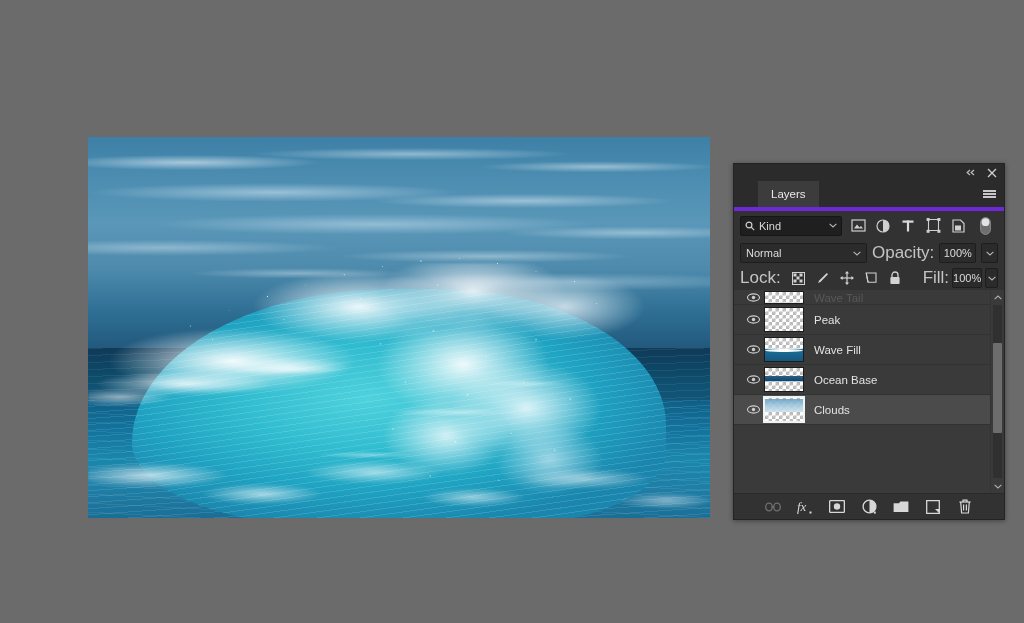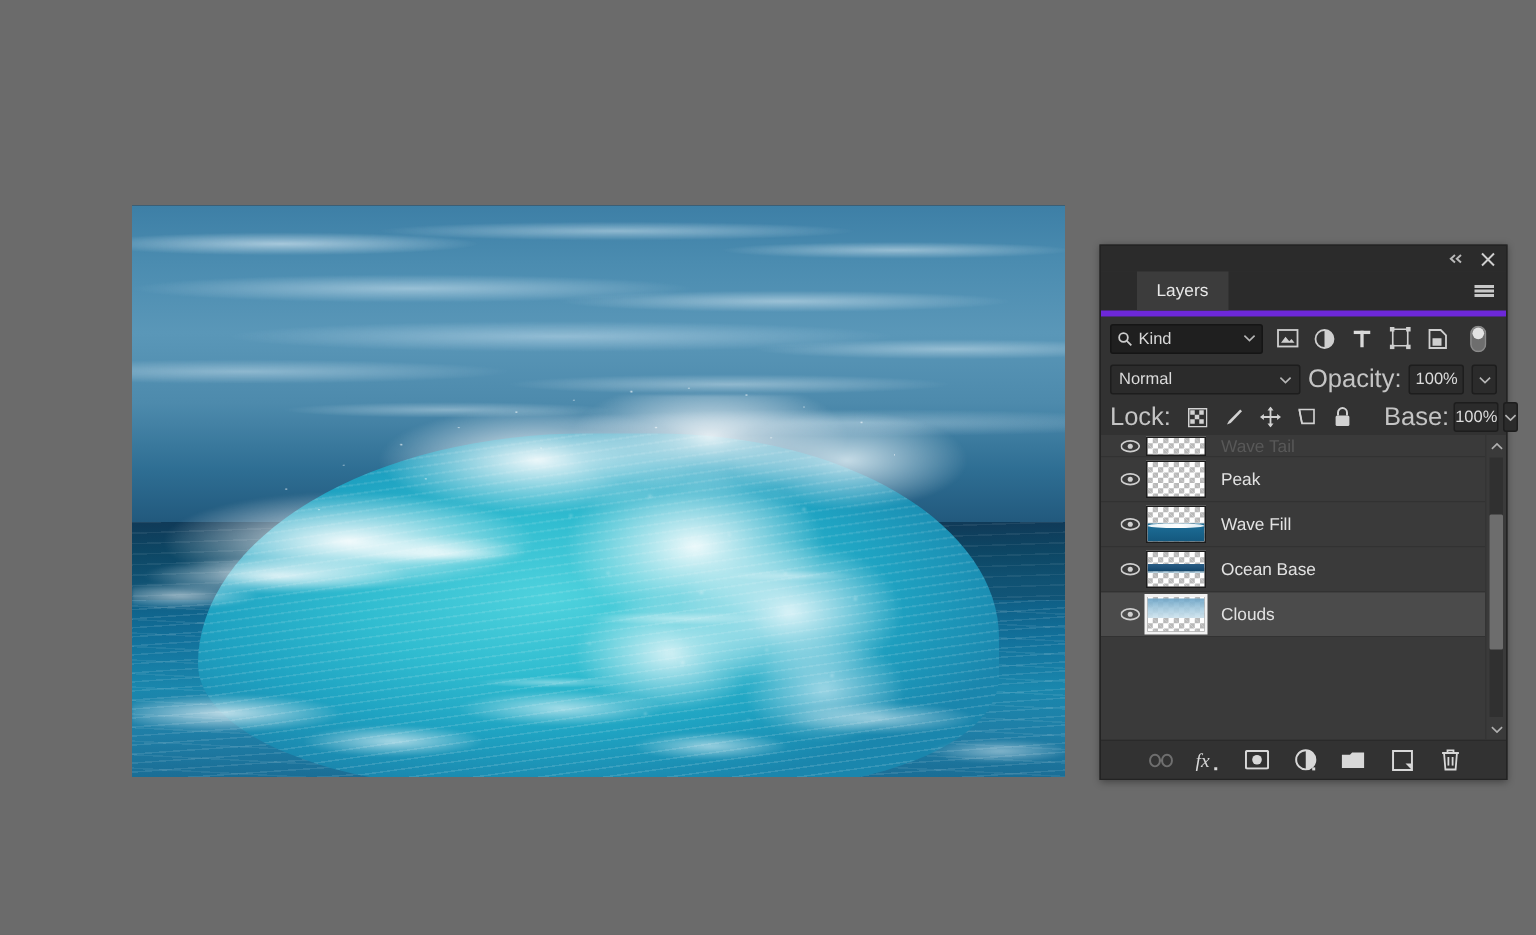--- a/index.html
+++ b/index.html
@@ -253,21 +253,21 @@
 
   .scrollcol{width:13px;background:#3a3a3a;display:flex;flex-direction:column;align-items:center;border-left:1px solid #343434;}
   .sarrow{height:14px;display:flex;align-items:center;justify-content:center;cursor:pointer;flex:none;}
   .strack{flex:1;width:9px;background:#303030;position:relative;margin:1px 0;}
   .sthumb{position:absolute;left:0;width:9px;top:22%;height:52%;background:#6d6d6d;border-radius:1px;cursor:pointer;}
 
   .bottombar{
     height:25px;background:#323232;display:flex;align-items:center;
     justify-content:center;gap:14px;flex:none;border-top:1px solid #2a2a2a;
   }
-  .bbtn{width:18px;height:18px;display:flex;align-items:center;justify-content:flex-end;cursor:pointer;}
+  .bbtn{width:18px;height:18px;display:flex;align-items:center;justify-content:center;cursor:pointer;}
   svg{display:block;}
 </style>
 </head>
 <body>
 
 <div id="root">
 
   <div id="canvas-wrap">
     <div class="lay sky"></div>
     <div class="lay cloudstreaks"></div>
@@ -441,21 +441,21 @@
               <path d="M2.2 2 L4 11.2" stroke="#d2d2d2" stroke-width="1.1" fill="none"></path>
             </svg>
         </span>
         <span class="lkicon">
           <svg width="12" height="14" viewBox="0 0 12 14">
               <path d="M3 6 V4 A3 3 0 0 1 9 4 V6" fill="none" stroke="#d2d2d2" stroke-width="1.3"></path>
               <rect x="1.4" y="6" width="9.2" height="7" rx="1" fill="#d2d2d2"></rect>
             </svg>
         </span>
       </div>
-      <span class="mini-lbl" style="margin-left:14px;">Base:</span>
+      <span class="mini-lbl" style="margin-left:14px;">Fill:</span>
       <span class="numbox">100%</span>
       <span class="stepper">
         <svg width="8" height="5" viewBox="0 0 8 5">
             <path d="M0.6 0.8 L4 4 L7.4 0.8" fill="none" stroke="#b6b6b6" stroke-width="1.1"></path>
           </svg>
       </span>
     </div>
 
     <div class="listwrap">
       <div class="list" id="layer-list">

